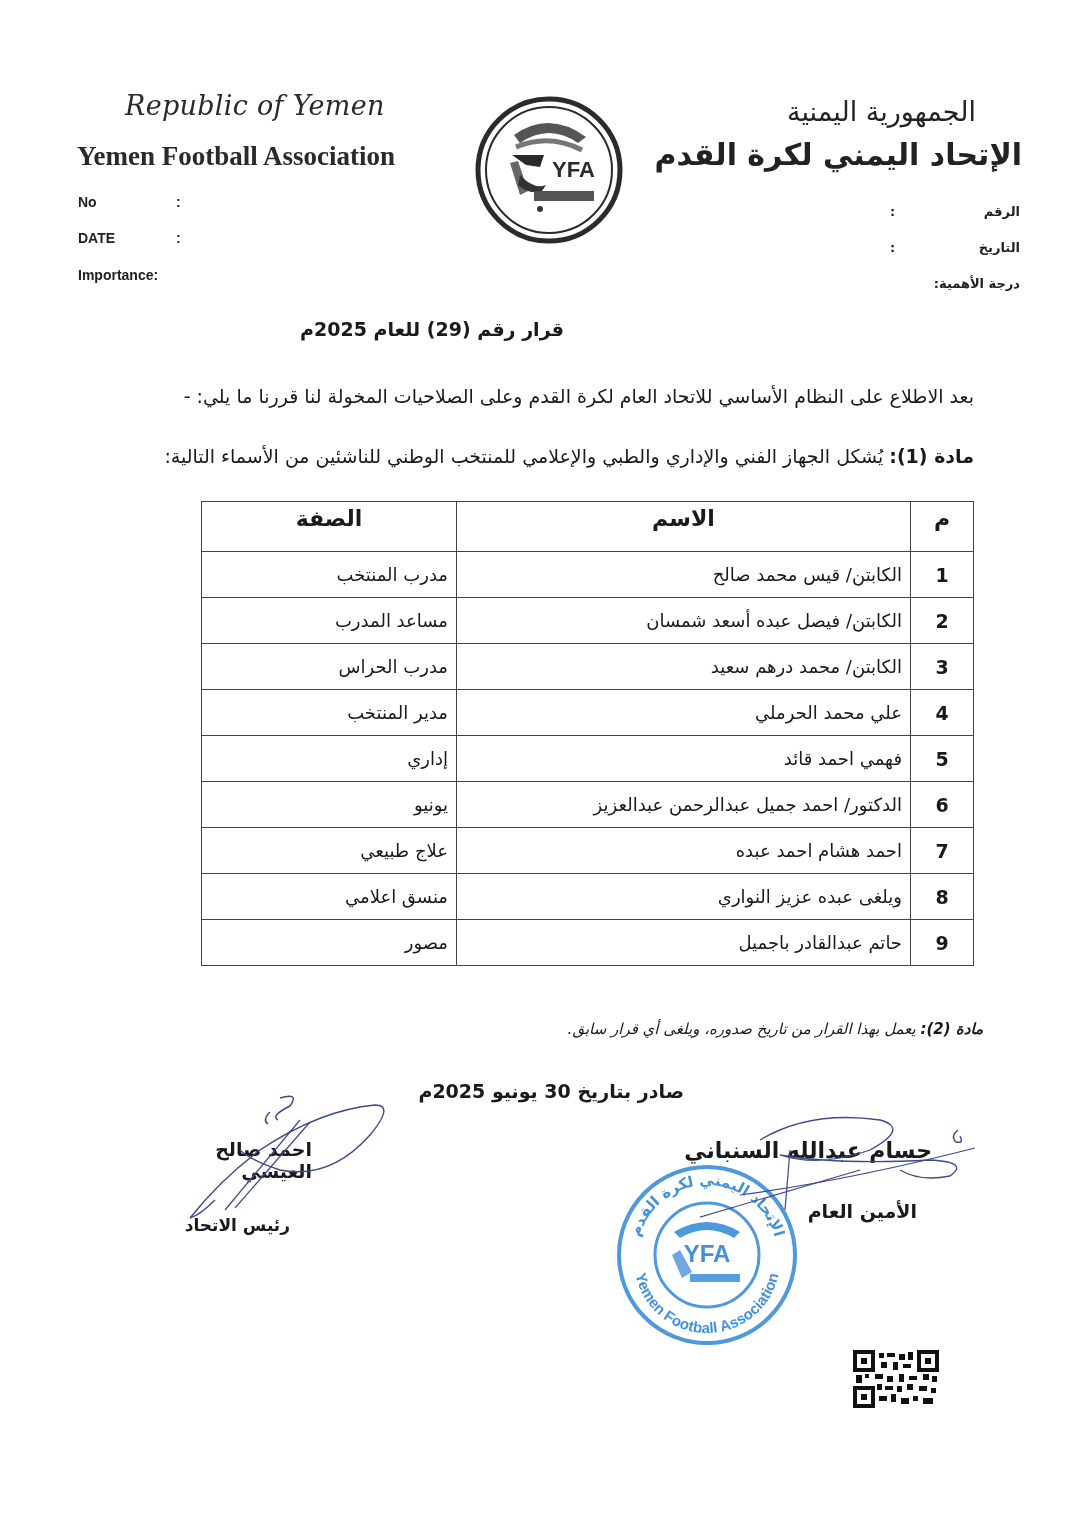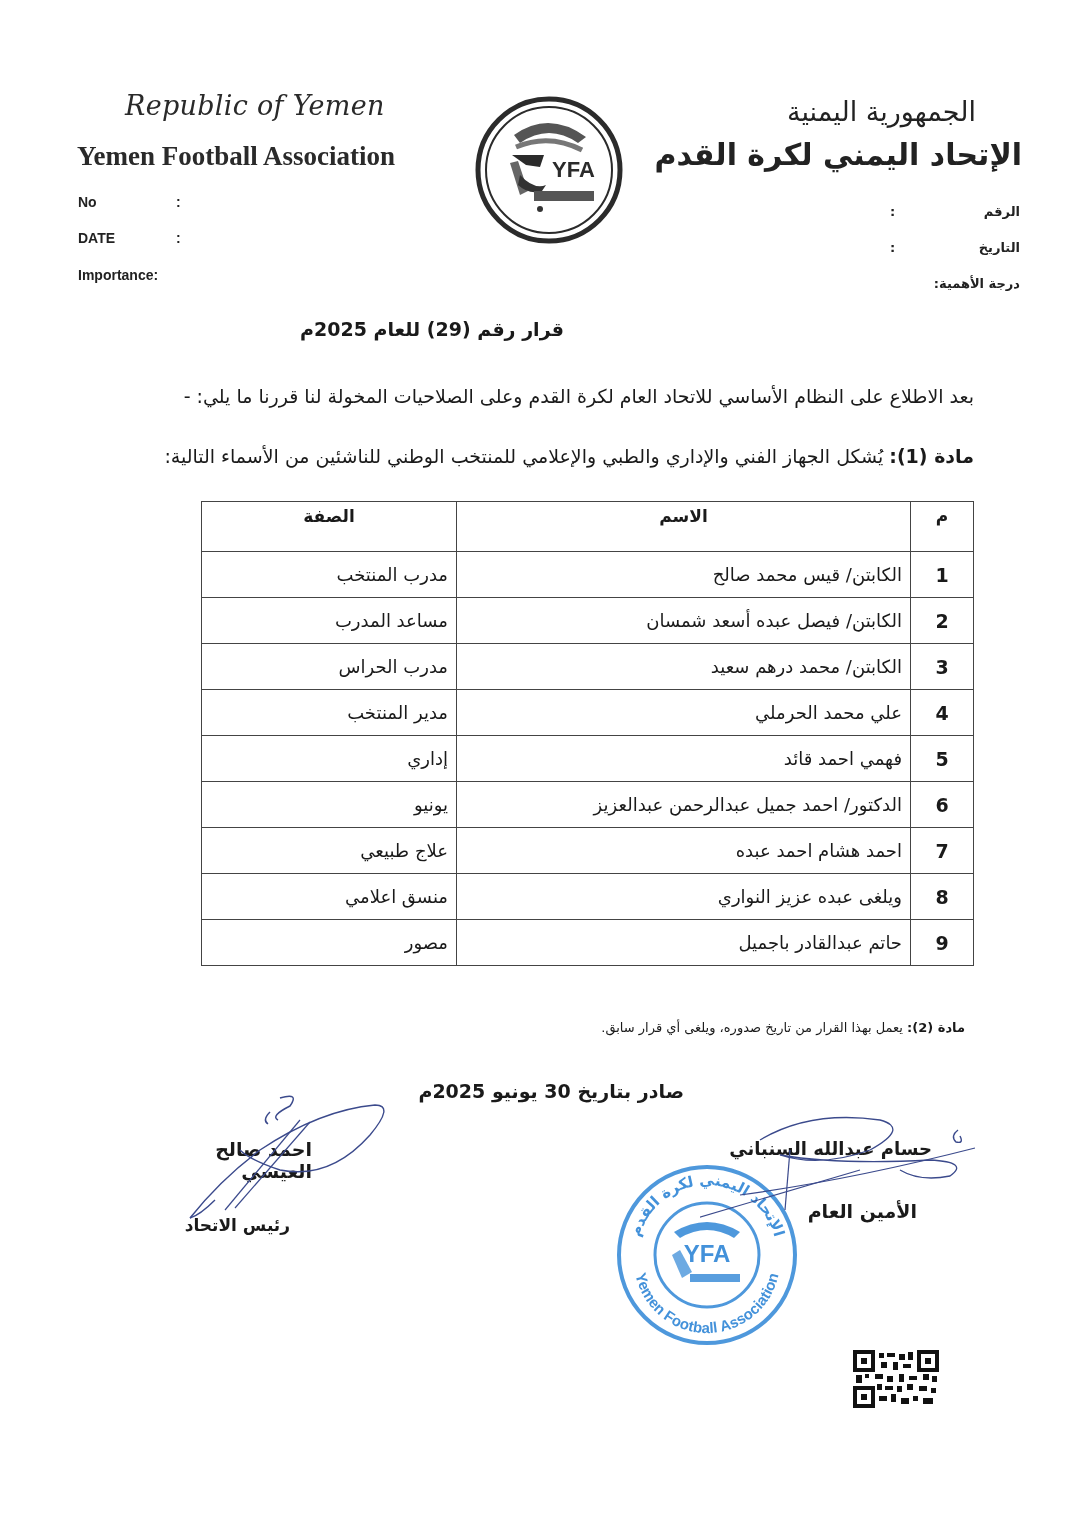--- a/index.html
+++ b/index.html
@@ -14,29 +14,29 @@
   .ar-title2 { right:58px; top:137px; font-size:30px; font-weight:bold; color:#222; }
   .ar-field { right:60px; font-size:13px; font-weight:bold; color:#222; width:140px; }
   .ar-field .colon { position:absolute; left:10px; }
   .logo { left:474px; top:95px; width:150px; height:150px; }
   .decision-title { left:0; width:864px; top:318px; text-align:center; font-size:19px; font-weight:bold; color:#1a1a1a; }
   .intro { right:106px; top:385px; font-size:19px; color:#1a1a1a; }
   .art1 { right:106px; top:445px; font-size:19px; color:#1a1a1a;text-align:center; }
   .bold { font-weight:bold; }
   table.staff { position:absolute; left:201px; top:501px; width:773px; border-collapse:collapse; direction:rtl; }
   table.staff td, table.staff th { border:1.5px solid #444; font-family:"DejaVu Sans", sans-serif; font-size:18px; color:#1a1a1a; height:45px; padding:0 8px; }
-  table.staff th { font-weight:bold; text-align:center; vertical-align:top; padding-top:4px; font-size:17px; }
+  table.staff th { font-weight:bold; text-align:center; vertical-align:top; padding-top:4px; font-size:22px; }
   table.staff td.num { width:46px; text-align:center; font-size:19px; font-weight:bold; padding:0; }
   table.staff td.name { width:437px; text-align:right; }
   table.staff td.role { text-align:right; }
-  .art2 { right:115px; top:1020px; font-size:13px; color:#1a1a1a; }
+  .art2 { right:97px; top:1020px; font-size:15px; color:#1a1a1a;font-style:italic; }
   .issued { right:396px; top:1080px; font-size:19px; font-weight:bold; color:#1a1a1a; }
   .sig-left-name { left:142px; top:1138px; width:170px; text-align:right; font-size:19px; font-weight:bold; }
   .sig-left-title { left:175px; top:1215px; width:115px; text-align:right; font-size:17px; font-weight:bold; }
-  .sig-right-name { right:148px; top:1138px; font-size:18px; font-weight:bold; }
+  .sig-right-name { right:148px; top:1138px; font-size:22px; font-weight:bold; }
   .sig-right-title { right:163px; top:1200px; font-size:19px; font-weight:bold; }
   .signature { pointer-events:none; }
   .stamp { left:612px; top:1160px; width:190px; height:190px; }
   .qr { left:853px; top:1350px; width:86px; height:58px; }
 </style>
 </head>
 <body>
 
 <div class="abs en-script">Republic of Yemen</div>
 <div class="abs en-title">Yemen Football Association</div>

